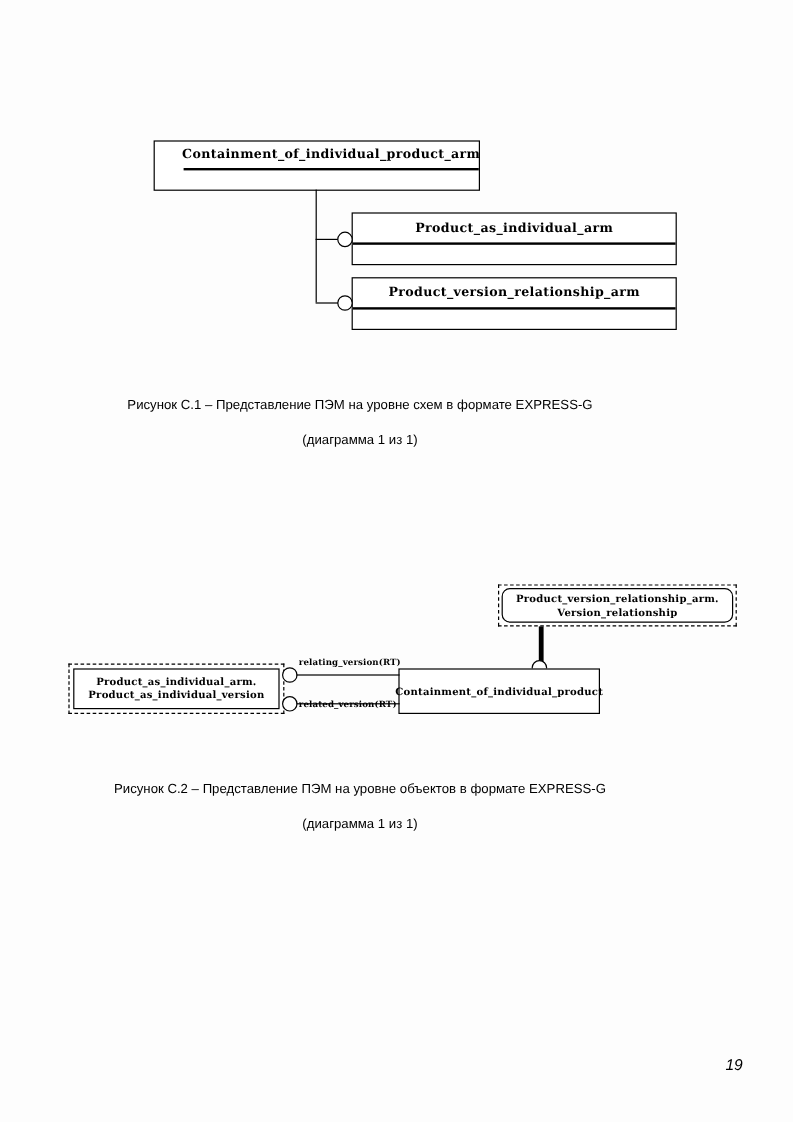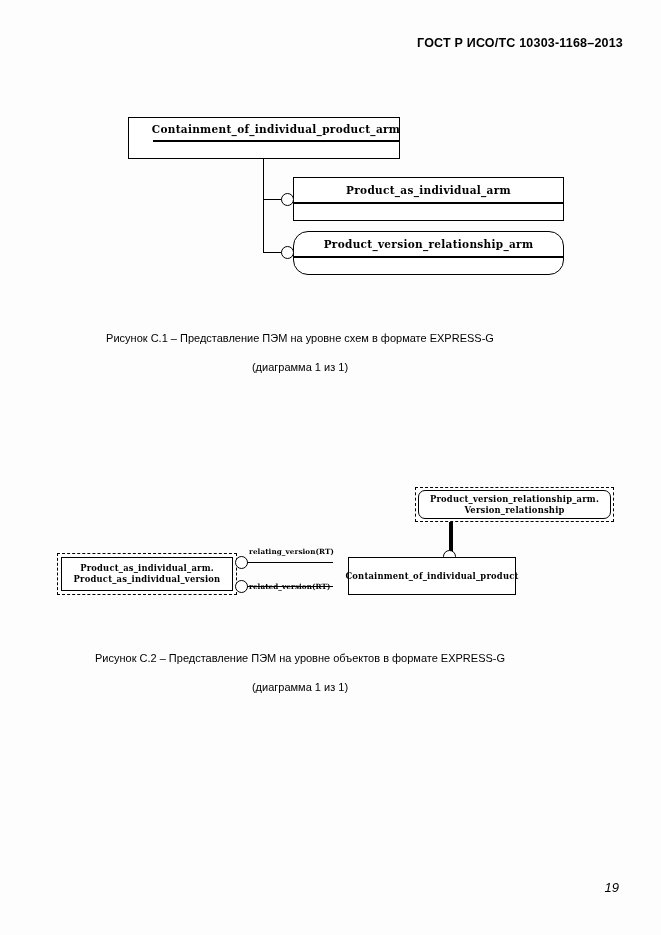--- a/index.html
+++ b/index.html
@@ -157,35 +157,34 @@
     position: absolute;
     background: #000;
     width: 4px;
   }
 </style>
 </head>
 <body>
 
 <div class="page">
 
-  <div class="doc-header">ГОСТ Р ИСО/ТС 10303-1168–2013</div>
 
   <div class="fig1">
 
     <div class="schema-box" style="left:128px; top:117px; width:272px; height:42px;padding-left:24px;">
       <div class="title" style="height:24px;">Containment_of_individual_product_arm</div>
       <div class="body" style="height:16px;"></div>
     </div>
 
     <div class="schema-box" style="left:293px; top:177px; width:271px; height:44px;">
       <div class="title" style="height:26px;text-align:right;">Product_as_individual_arm</div>
       <div class="body" style="height:16px;"></div>
     </div>
 
-    <div class="schema-box" style="left:293px; top:231px; width:271px; height:44px;border-radius:15px;">
+    <div class="schema-box" style="left:293px; top:231px; width:271px; height:44px;">
       <div class="title" style="height:26px;">Product_version_relationship_arm</div>
       <div class="body" style="height:16px;"></div>
     </div>
 
     <div class="ln vline" style="left:263px; top:158px; height:94px;"></div>
 
     <div class="ln hline" style="left:263px; top:199px; width:23px;"></div>
     <div class="circ" style="left:281px; top:193px; width:13px; height:13px;"></div>
 
     <div class="ln hline" style="left:263px; top:252px; width:23px;"></div>
@@ -207,21 +206,21 @@
 
     <div class="thick-v" style="left:449px; top:522px; height:30px;"></div>
     <div class="circ" style="left:443px; top:550px; width:13px; height:13px;"></div>
 
     <div class="dashed-wrap" style="left:57px; top:553px; width:180px; height:42px;"></div>
     <div class="inner-solid" style="left:61px; top:557px; width:172px; height:34px;">
       <span>Product_as_individual_arm.</span>
       <span>Product_as_individual_version</span>
     </div>
 
-    <div class="plain-box" style="left:348px; top:557px; width:168px; height:38px;">
+    <div class="plain-box" style="left:332px; top:557px; width:168px; height:38px;">
       <span>Containment_of_individual_product</span>
     </div>
 
     <div class="circ" style="left:235px; top:556px; width:13px; height:13px;"></div>
     <div class="ln hline" style="left:247px; top:562px; width:86px;"></div>
     <div class="edge-label" style="left:249px; top:547px;">relating_version(RT)</div>
 
     <div class="circ" style="left:235px; top:580px; width:13px; height:13px;"></div>
     <div class="ln hline" style="left:247px; top:586px; width:86px;"></div>
     <div class="edge-label" style="left:249px; top:582px;">related_version(RT)</div>

